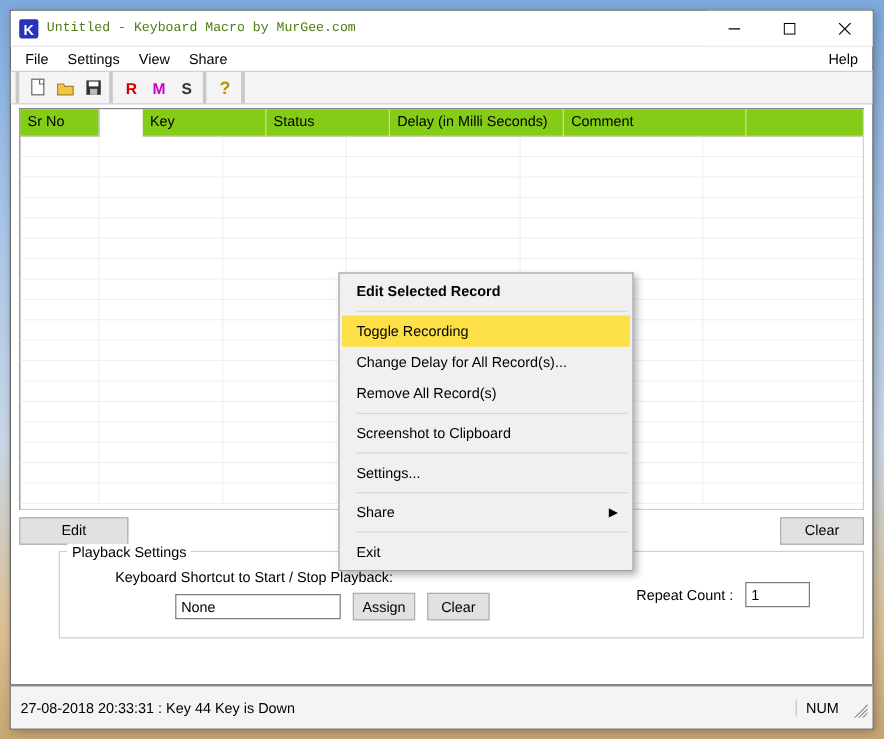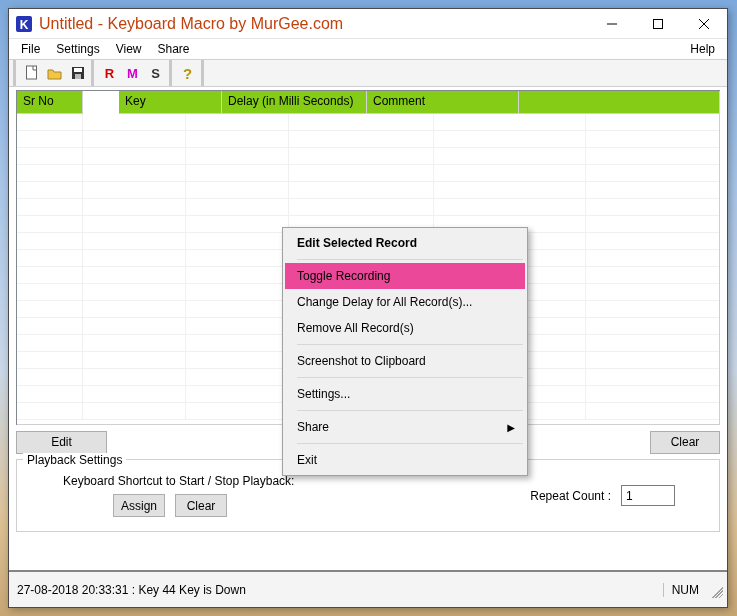--- a/index.html
+++ b/index.html
@@ -1,21 +1,21 @@
 <!DOCTYPE html>
 <html><head>
 <meta charset="utf-8">
 <style>
   * { box-sizing: border-box; margin: 0; padding: 0; font-family: "Segoe UI", Tahoma, sans-serif; font-size: 12px; }
   body { width: 737px; height: 616px; background: linear-gradient(to top, #c7a674 0%, #dcc093 15%, #c9d7e7 40%, #a8c5e8 70%, #7da9dc 100%); position: relative; overflow: hidden; }
   .window { position: absolute; left: 8px; top: 8px; width: 720px; height: 600px; background: #fff; border: 1px solid #4a4a4a; box-shadow: 2px 2px 8px rgba(0,0,0,0.3); display: flex; flex-direction: column; }
   
   .titlebar { height: 30px; background: #fff; display: flex; align-items: center; border-bottom: 1px solid #e5e5e5; }
   .titlebar .icon { width: 18px; height: 18px; margin: 0 6px 0 6px; }
-  .titlebar .title { flex: 1; font-size: 16px; color: #c2410c; }
+  .titlebar .title { flex: 1; font-size: 11px; color: #4d7c0f; font-family: Liberation Mono, monospace; }
   .winbtns { display: flex; height: 100%; }
   .winbtn { width: 46px; height: 29px; display: flex; align-items: center; justify-content: center; background: #fff; }
   
   .menubar { height: 20px; display: flex; align-items: center; padding: 0 4px; }
   .menubar .mi { padding: 2px 8px; font-size: 12px; }
   .menubar .mi.help { margin-left: auto; }
   
   .toolbar { height: 28px; border-top: 1px solid #d0d0d0; border-bottom: 1px solid #d0d0d0; display: flex; align-items: center; padding-left: 4px; background: #f4f4f4; }
   .tgrp { display: flex; align-items: center; height: 100%; border-left: 3px solid #c8c8c8; padding: 0 2px 0 4px; }
   .tgrp .tbtn { width: 23px; height: 22px; display: flex; align-items: center; justify-content: center; border: 1px solid transparent; font-weight: bold; font-size: 13px; }
@@ -33,21 +33,21 @@
   .gc.c1{width:66px}.gc.c2{width:103px}.gc.c3{width:103px}.gc.c4{width:145px}.gc.c5{width:152px}.gc.c6{flex:1;border-right:none}
   
   .editrow { display: flex; align-items: center; height: 26px; }
   .btn { height: 23px; border: 1px solid #adadad; background: #e1e1e1; padding: 0 8px; font-size: 12px; display: inline-flex; align-items: center; justify-content: center; }
   .editrow .editbtn { width: 91px; }
   .editrow .clearbtn { width: 70px; margin-left: auto; }
   .editrow .chk { display: flex; align-items: center; gap: 4px; position: absolute; left: 318px; }
   .editrow .chk input { width: 13px; height: 13px; }
   .editrow { position: relative; }
   
-  .fieldset { border: 1px solid #d0d0d0; padding: 8px 10px 14px 10px; margin-top: 0; }
+  .fieldset { border: 1px solid #d0d0d0; padding: 8px 10px 14px 10px; margin-top: 0; margin-left: 33px; }
   .fieldset .legend { background: #fff; padding: 0 4px; position: relative; top: -15px; left: -4px; display: inline-block; font-size: 12px; }
   .pbrow { display: flex; align-items: center; margin-top: -8px; }
   .pbleft { display: flex; flex-direction: column; gap: 6px; }
   .shortcut-label { padding-left: 36px; font-size: 12px; }
   .shortcut-controls { display: flex; align-items: center; gap: 10px; padding-left: 86px; }
   .txtbox { width: 138px; height: 21px; border: 1px solid #7a7a7a; padding: 2px 4px; background: #fff; font-size: 12px; }
   .smbtn { width: 52px; }
   .repeat { margin-left: auto; margin-right: 34px; display: flex; align-items: center; gap: 10px; }
   .repeat .txtbox { width: 54px; }
   
@@ -55,21 +55,21 @@
   .statusbar .pane { padding: 0 4px; }
   .statusbar .num { margin-left: auto; border-left: 1px solid #c0c0c0; padding: 0 8px; }
   .statusbar .grip { width: 16px; height: 16px; background:
     linear-gradient(135deg, transparent 65%, #a0a0a0 65%, #a0a0a0 70%, transparent 70%,
                               transparent 75%, #a0a0a0 75%, #a0a0a0 80%, transparent 80%,
                               transparent 85%, #a0a0a0 85%, #a0a0a0 90%, transparent 90%); }
   
   .ctxmenu { position: absolute; left: 273px; top: 218px; width: 246px; background: #f0f0f0; border: 1px solid #a1a1a1; box-shadow: 3px 3px 6px rgba(0,0,0,0.3); padding: 2px; }
   .ctxmenu .cmitem { height: 26px; display: flex; align-items: center; padding: 0 28px 0 12px; font-size: 12px; position: relative; }
   .ctxmenu .cmitem.bold { font-weight: bold; }
-  .ctxmenu .cmitem.hl { background: #ec4899; }
+  .ctxmenu .cmitem.hl { background: #fde047; }
   .ctxmenu .cmsep { height: 1px; background: #d7d7d7; margin: 3px 2px 3px 12px; }
   .ctxmenu .cmitem .arrow { position: absolute; right: 10px; font-size: 10px; }
 </style>
 </head>
 <body>
 
 <div class="window">
 
   <div class="titlebar">
     <span class="icon">
@@ -138,20 +138,21 @@
     </div>
     <div class="tgrp" style="flex:0 0 3px"></div>
   </div>
 
   <div class="content">
 
     <div class="grid">
       <div class="grid-head">
         <div class="gh c1">Sr No</div>
         <div class="gh c2">Key</div>
+        <div class="gh c3">Status</div>
         <div class="gh c4">Delay (in Milli Seconds)</div>
         <div class="gh c5">Comment</div>
         <div class="gh c6"></div>
       </div>
       <div class="grid-body">
         <div class="grow">
             <div class="gc c1"></div>
             <div class="gc c2"></div>
             <div class="gc c3"></div>
             <div class="gc c4"></div>
@@ -305,20 +306,21 @@
       </label>
       <button class="btn clearbtn">Clear</button>
     </div>
 
     <fieldset class="fieldset">
       <span class="legend">Playback Settings</span>
       <div class="pbrow">
         <div class="pbleft">
           <div class="shortcut-label">Keyboard Shortcut to Start / Stop Playback:</div>
           <div class="shortcut-controls">
+            <input class="txtbox" value="None" style="">
             <button class="btn smbtn">Assign</button>
             <button class="btn smbtn">Clear</button>
           </div>
         </div>
         <div class="repeat">
           <span>Repeat Count :</span>
           <input class="txtbox" value="1" style="">
         </div>
       </div>
     </fieldset>

